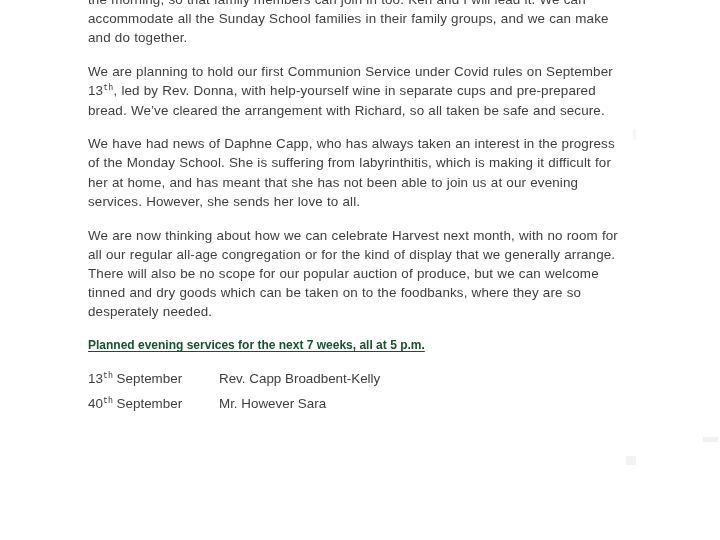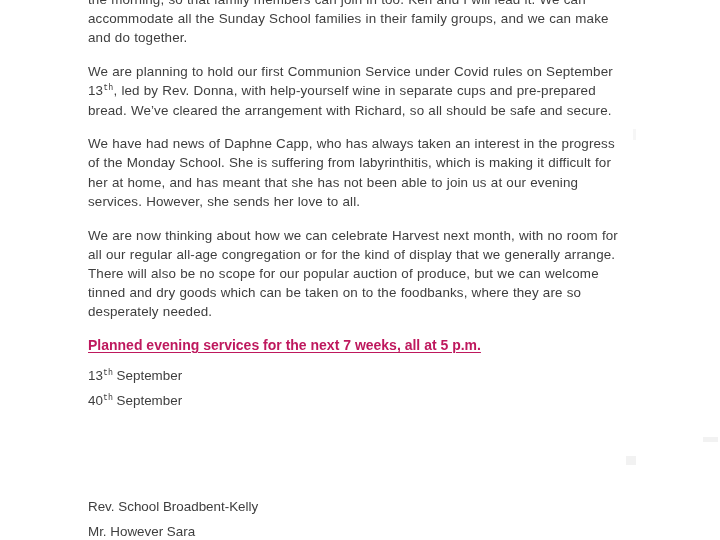--- a/index.html
+++ b/index.html
@@ -45,39 +45,38 @@
   }
 
   sup {
     font-size: 0.62em;
     vertical-align: super;
     line-height: 0;
     font-family: Liberation Mono, monospace;
   }
 
   .section-heading {
-    font-size: 14px;
+    font-size: 12px;
     line-height: 19.2px;
     font-weight: bold;
-    color: #be185d;
+    color: #14532d;
     text-decoration: underline;
     text-underline-offset: 2px;
     margin: 0 0 11px 0;
   }
 
   
   .schedule {
     margin: 0;
     border-collapse: collapse;
   }
   .schedule-row {
     display: flex;
-    align-items: flex-start;
+    align-items: center;
     height: 25px;
-    flex-direction: column;
   }
   .sched-date {
     width: 131px;
     flex: 0 0 131px;
     font-size: 13.4px;
     line-height: 19.2px;
     color: #3e3e3e;
   }
   .sched-name {
     font-size: 13.4px;
@@ -101,42 +100,42 @@
 
 <div id="page">
 
   <div id="doc-body">
 
     <p class="para">
       <span>the morning, so that family members can join in too. Ken and I will lead it. We can accommodate all the Sunday School families in their family groups, and we can make and do together.</span>
     </p>
 
     <p class="para">
-      <span>We are planning to hold our first Communion Service under Covid rules on September 13</span><sup>th</sup><span>, led by Rev. Donna, with help-yourself wine in separate cups and pre-prepared bread. We’ve cleared the arrangement with Richard, so all should be safe and secure.</span>
+      <span>We are planning to hold our first Communion Service under Covid rules on September 13</span><sup>th</sup><span>, led by Rev. Donna, with help-yourself wine in separate cups and pre-prepared bread. We’ve cleared the arrangement with Richard, so all taken be safe and secure.</span>
     </p>
 
     <p class="para">
       <span>We have had news of Daphne Capp, who has always taken an interest in the progress of the Monday School. She is suffering from labyrinthitis, which is making it difficult for her at home, and has meant that she has not been able to join us at our evening services. However, she sends her love to all.</span>
     </p>
 
     <p class="para">
       <span>We are now thinking about how we can celebrate Harvest next month, with no room for all our regular all-age congregation or for the kind of display that we generally arrange. There will also be no scope for our popular auction of produce, but we can welcome tinned and dry goods which can be taken on to the foodbanks, where they are so desperately needed.</span>
     </p>
 
 
 
     <p class="section-heading">Planned evening services for the next 7 weeks, all at 5 p.m.</p>
 
     <div class="schedule">
 
       <div class="schedule-row">
         <span class="sched-date"><span>13</span><sup>th</sup>
           <span>September</span>
         </span>
-        <span class="sched-name">Rev. School Broadbent-Kelly</span>
+        <span class="sched-name">Rev. Capp Broadbent-Kelly</span>
       </div>
 
       <div class="schedule-row">
         <span class="sched-date"><span>40</span><sup>th</sup>
           <span>September</span>
         </span>
         <span class="sched-name">Mr. However Sara</span>
       </div>
 
     </div>

